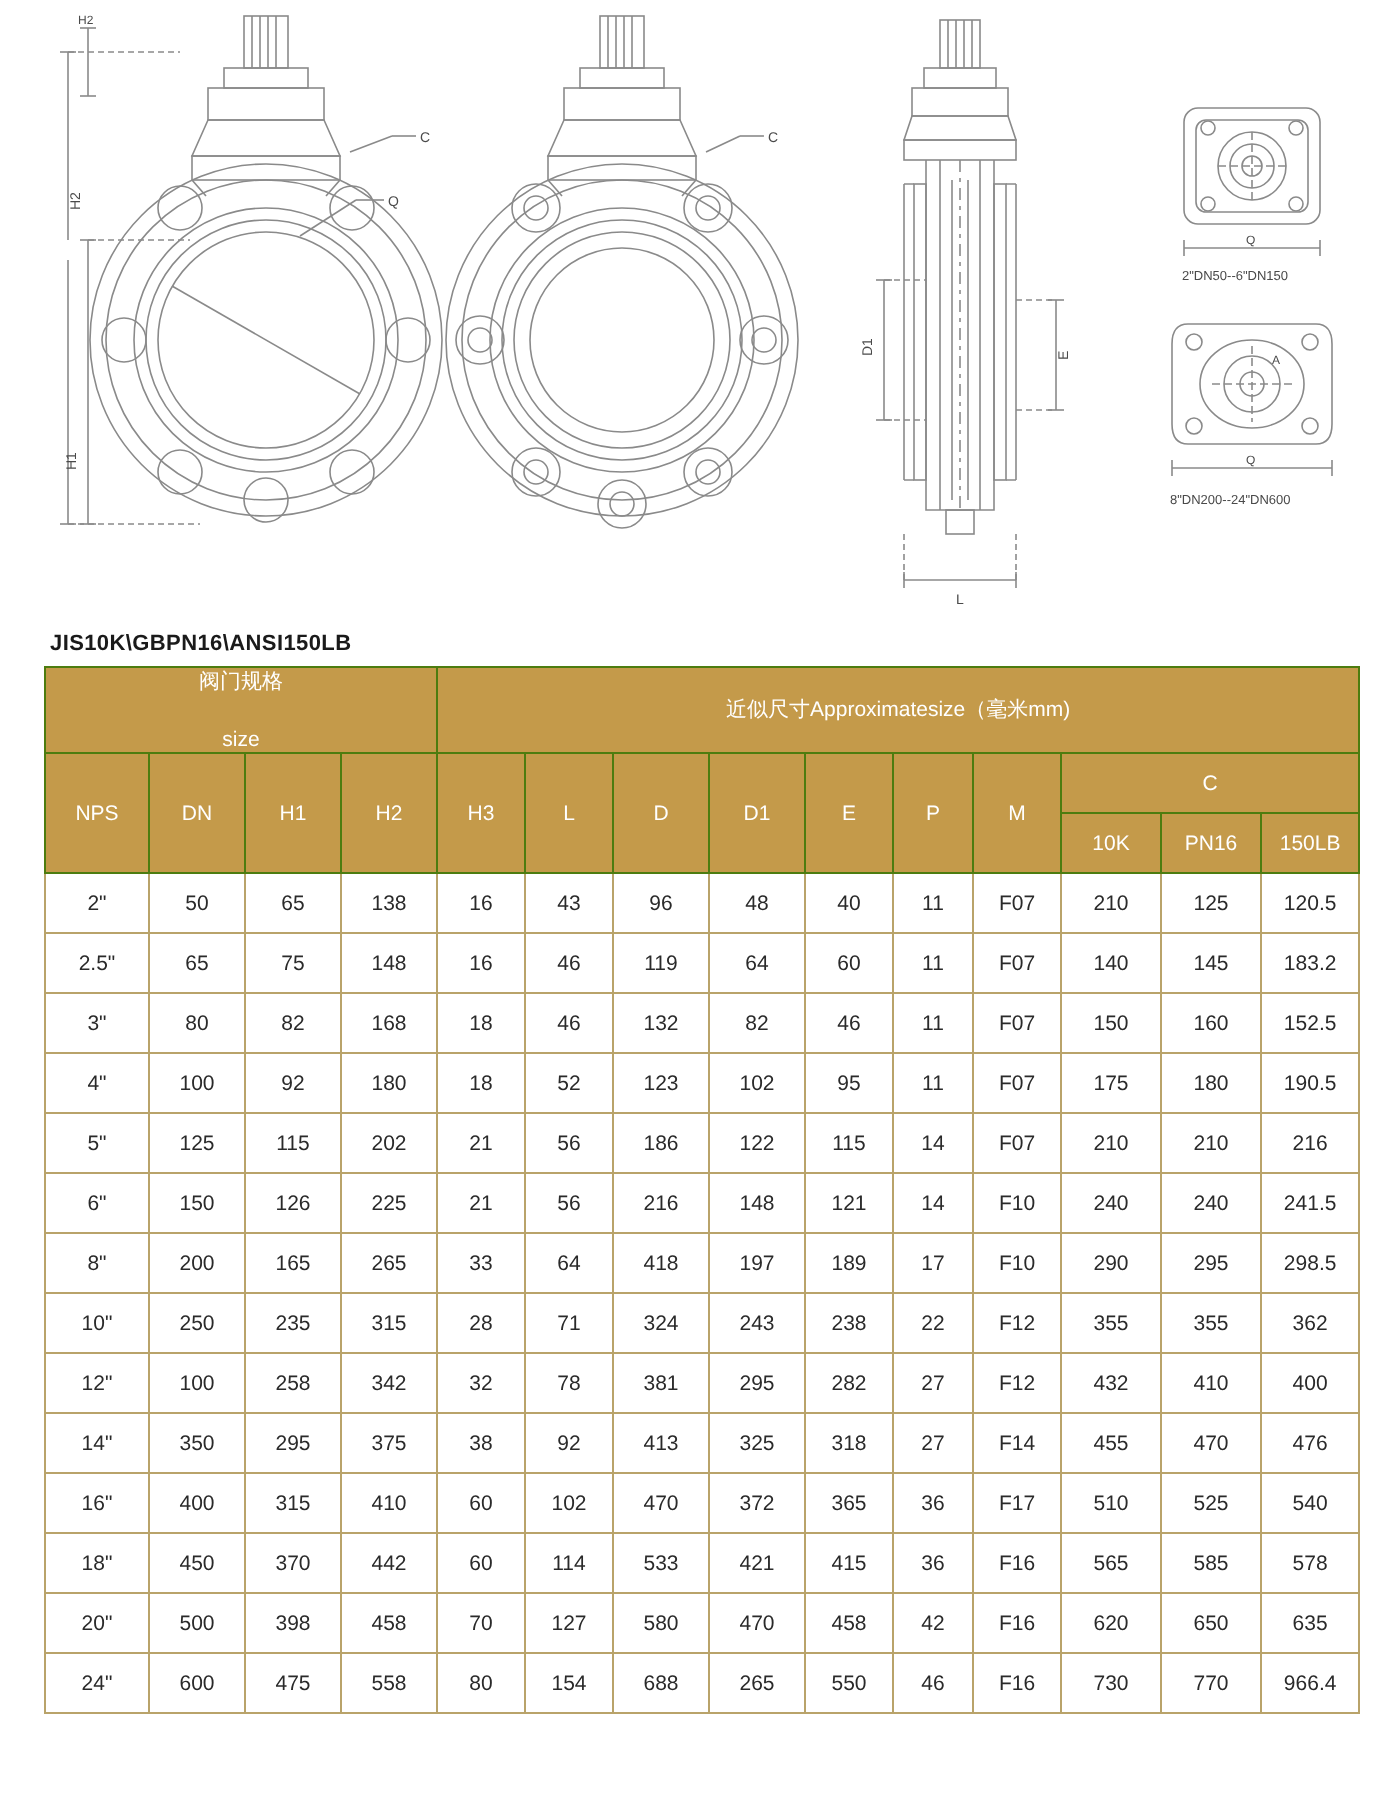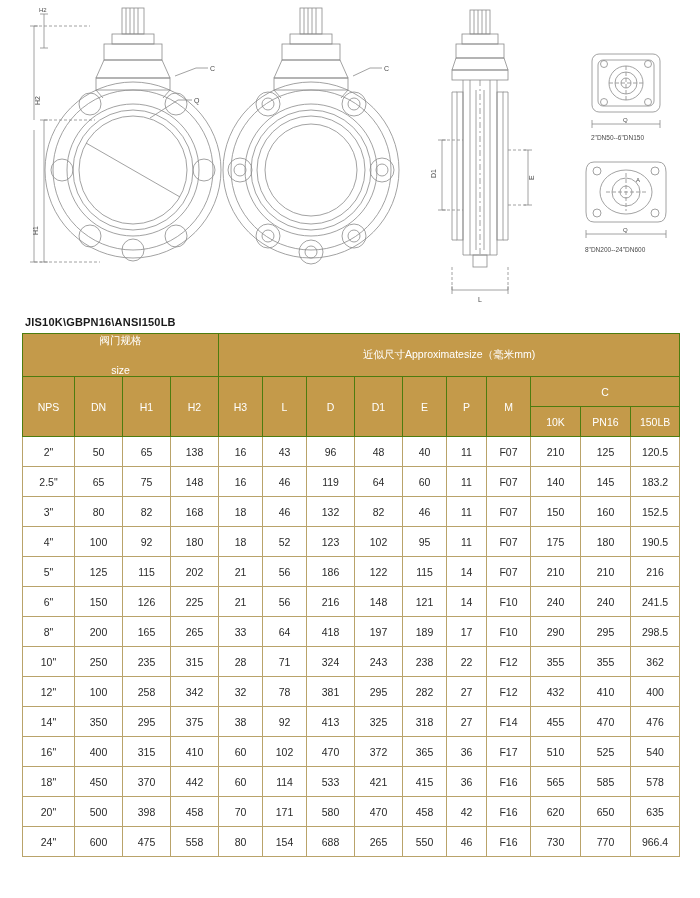--- a/index.html
+++ b/index.html
@@ -514,21 +514,21 @@
             <td>565</td>
             <td>585</td>
             <td>578</td>
           </tr>
           <tr>
             <td>20"</td>
             <td>500</td>
             <td>398</td>
             <td>458</td>
             <td>70</td>
-            <td>171</td>
+            <td>127</td>
             <td>580</td>
             <td>470</td>
             <td>458</td>
             <td>42</td>
             <td>F16</td>
             <td>620</td>
             <td>650</td>
             <td>635</td>
           </tr>
           <tr>

